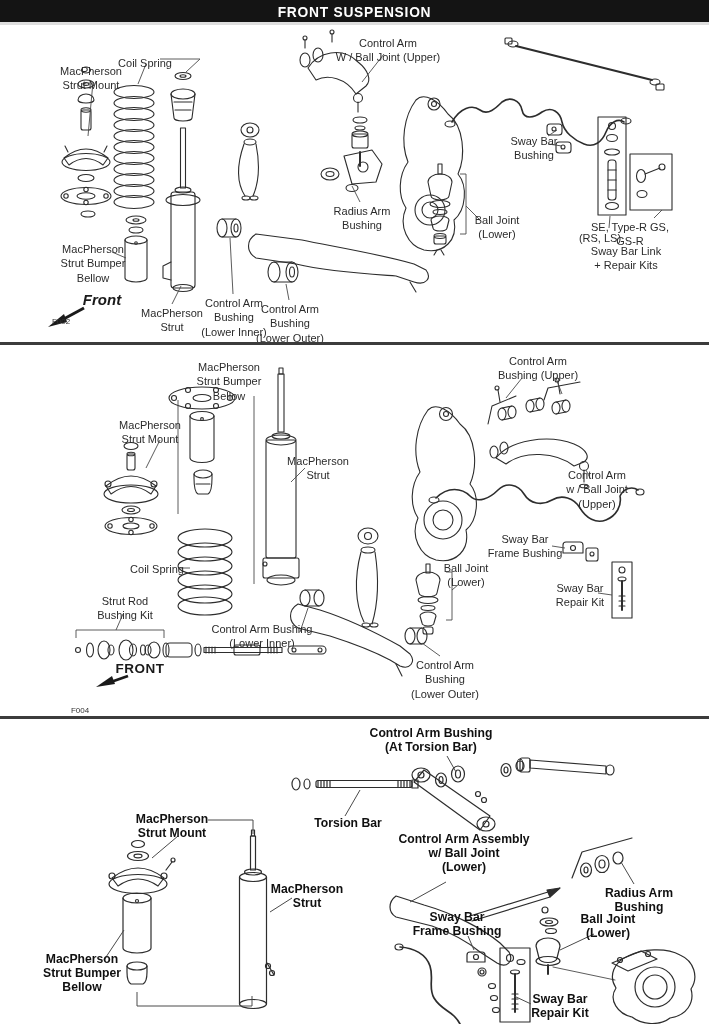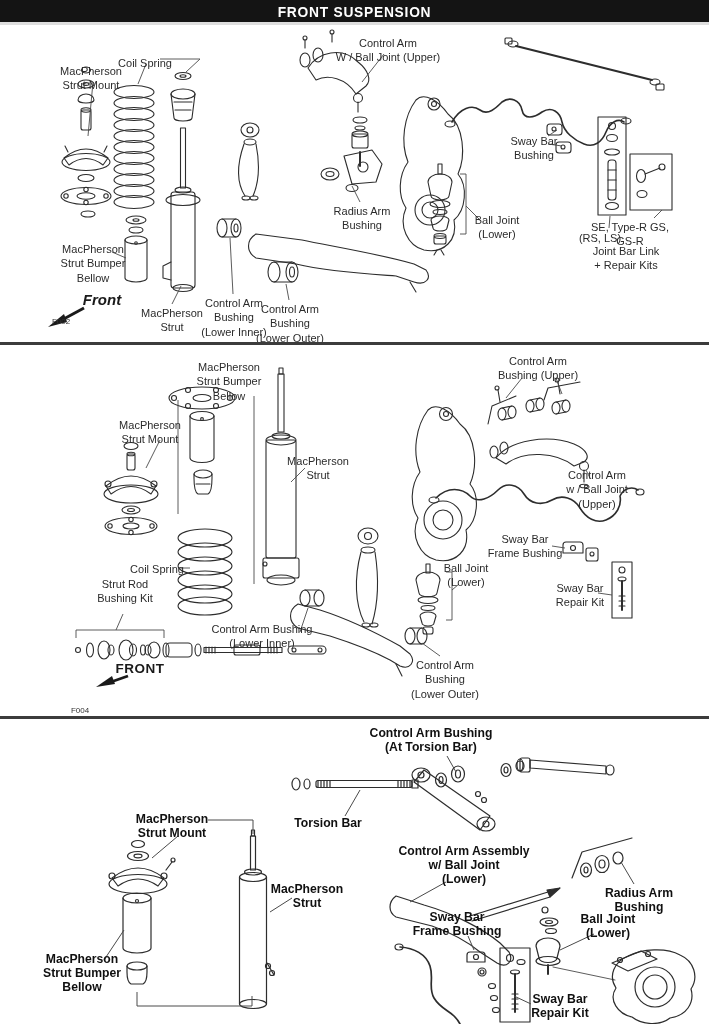--- a/index.html
+++ b/index.html
@@ -206,21 +206,21 @@
 W / Ball Joint (Upper)</div>
   <div class="lbl" style="left:534px;top:110px">Sway Bar
 Bushing</div>
   <div class="lbl" style="left:362px;top:180px">Radius Arm
 Bushing</div>
   <div class="lbl" style="left:497px;top:189px">Ball Joint
 (Lower)</div>
   <div class="lbl" style="left:600px;top:207px">(RS, LS)</div>
   <div class="lbl" style="left:630px;top:196px">SE, Type-R GS,
 GS-R</div>
-  <div class="lbl" style="left:626px;top:220px">Joint Bar Link
+  <div class="lbl" style="left:626px;top:220px">Sway Bar Link
 + Repair Kits</div>
   <div class="lbl" style="left:93px;top:218px">MacPherson
 Strut Bumper
 Bellow</div>
   <div class="lbl" style="left:172px;top:282px">MacPherson
 Strut</div>
   <div class="lbl" style="left:234px;top:272px">Control Arm
 Bushing
 (Lower Inner)</div>
   <div class="lbl" style="left:290px;top:278px">Control Arm
@@ -396,21 +396,21 @@
   <div class="lbl" style="left:150px;top:72px">MacPherson
 Strut Mount</div>
   <div class="lbl" style="left:318px;top:108px">MacPherson
 Strut</div>
   <div class="lbl" style="left:538px;top:8px">Control Arm
 Bushing (Upper)</div>
   <div class="lbl" style="left:597px;top:122px">Control Arm
 w / Ball Joint
 (Upper)</div>
   <div class="lbl" style="left:157px;top:216px">Coil Spring</div>
-  <div class="lbl" style="left:125px;top:231px">Strut Rod
+  <div class="lbl" style="left:125px;top:248px">Strut Rod
 Bushing Kit</div>
   <div class="lbl" style="left:262px;top:276px">Control Arm Bushing
 (Lower Inner)</div>
   <div class="lbl" style="left:525px;top:186px">Sway Bar
 Frame Bushing</div>
   <div class="lbl" style="left:466px;top:215px">Ball Joint
 (Lower)</div>
   <div class="lbl" style="left:580px;top:235px">Sway Bar
 Repair Kit</div>
   <div class="lbl" style="left:445px;top:312px">Control Arm
@@ -532,26 +532,26 @@
       <path d="M292 178 L270 192"></path>
       <path d="M446 162 L410 182"></path>
       <path d="M634 164 L621 142"></path>
       <path d="M468 216 L474 230"></path>
       <path d="M594 214 L560 230"></path>
       <path d="M531 284 L514 276"></path>
     </g>
   </svg>
   <div class="lbl p3lbl" style="left:431px;top:6px">Control Arm Bushing
 (At Torsion Bar)</div>
-  <div class="lbl p3lbl" style="left:328px;top:96px">Torsion Bar</div>
+  <div class="lbl p3lbl" style="left:348px;top:96px">Torsion Bar</div>
   <div class="lbl p3lbl" style="left:172px;top:92px">MacPherson
 Strut Mount</div>
   <div class="lbl p3lbl" style="left:307px;top:162px">MacPherson
 Strut</div>
-  <div class="lbl p3lbl" style="left:464px;top:124px">Control Arm Assembly
+  <div class="lbl p3lbl" style="left:464px;top:112px">Control Arm Assembly
 w/ Ball Joint
 (Lower)</div>
   <div class="lbl p3lbl" style="left:639px;top:166px">Radius Arm
 Bushing</div>
   <div class="lbl p3lbl" style="left:457px;top:190px">Sway Bar
 Frame Bushing</div>
   <div class="lbl p3lbl" style="left:608px;top:192px">Ball Joint
 (Lower)</div>
   <div class="lbl p3lbl" style="left:82px;top:232px">MacPherson
 Strut Bumper

